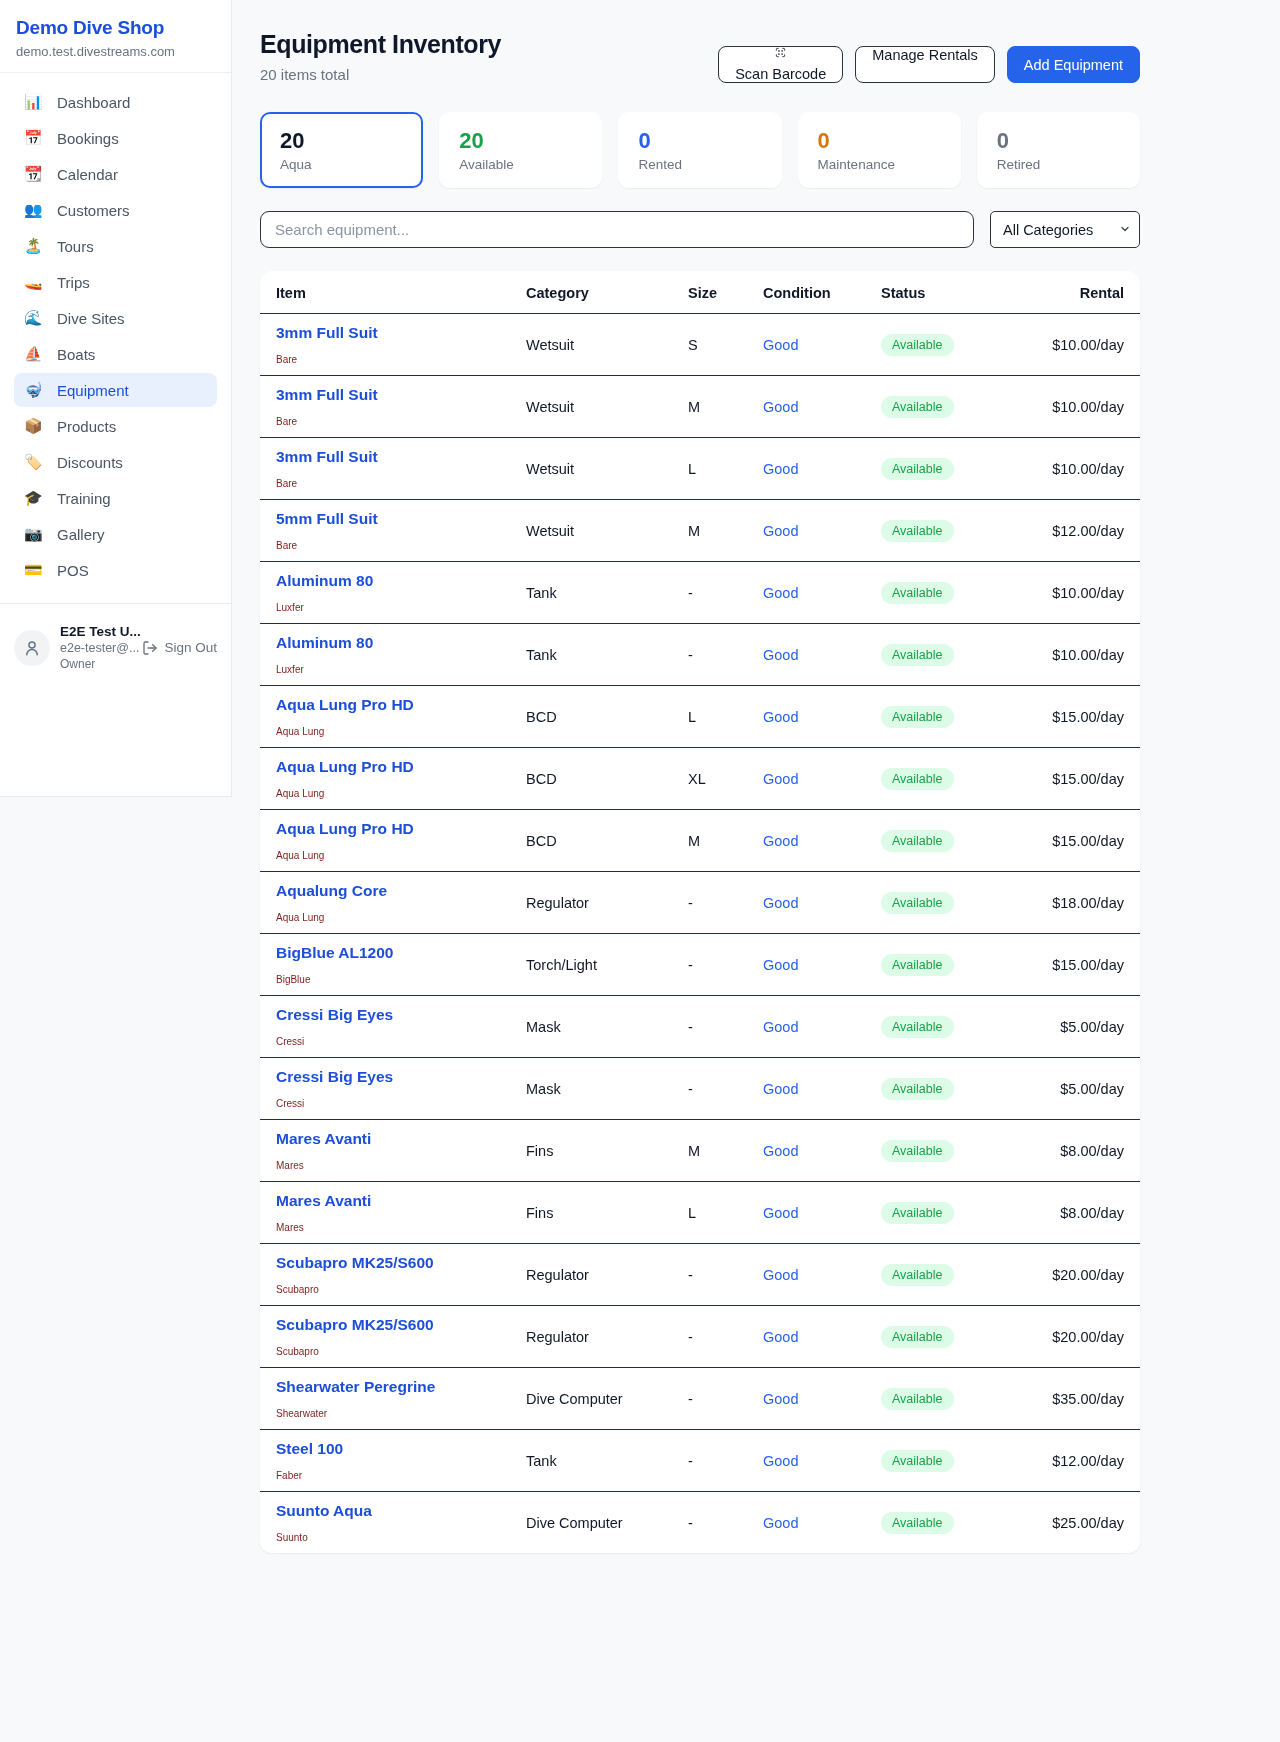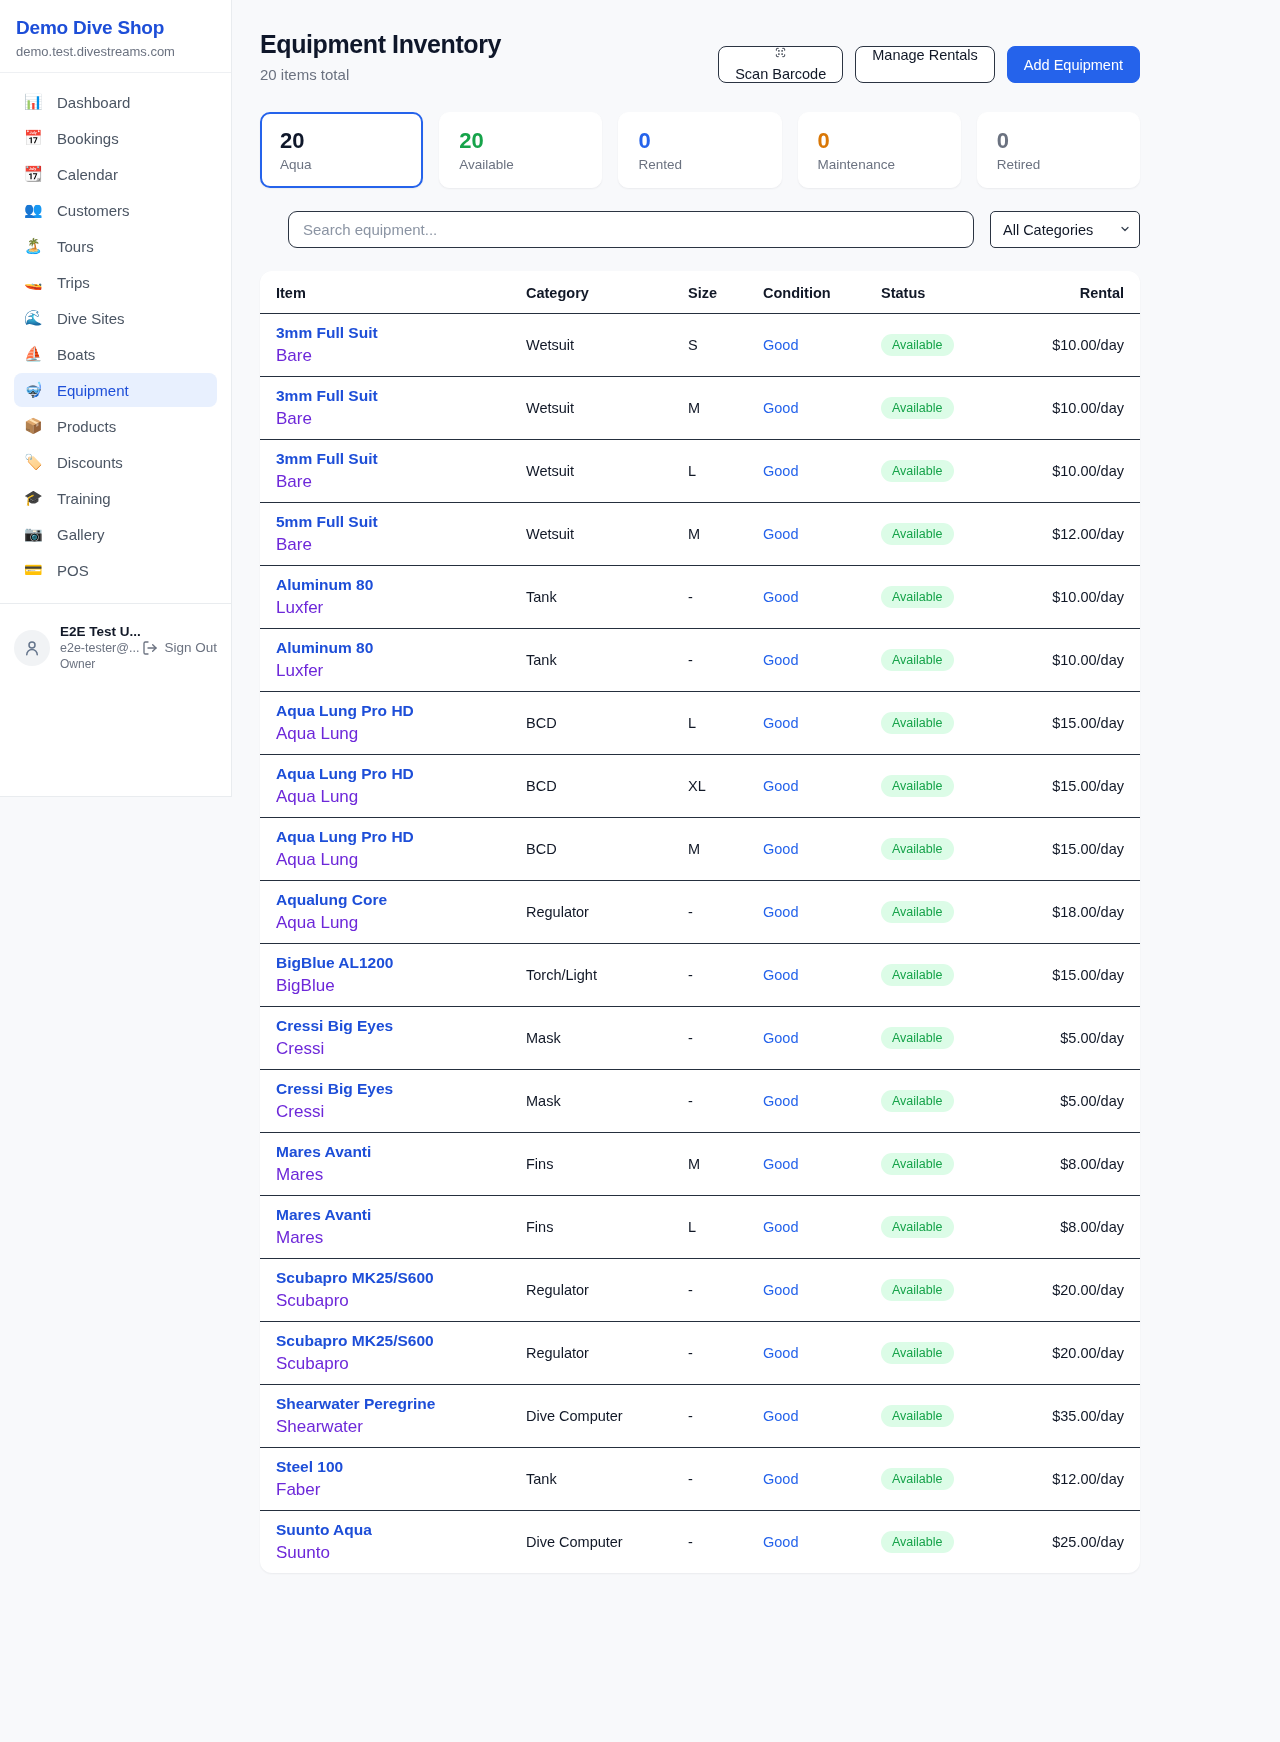--- a/index.html
+++ b/index.html
@@ -66,21 +66,21 @@
     flex:1; background:#fff; border-radius:10px; padding:15px 19px;
     border:1px solid #fff; box-shadow:0 1px 2px rgba(16,24,40,.06); cursor:pointer;
   }
   .stat-card.selected { border:2px solid #2563eb; padding:14px 18px; }
   .stat-value { font-size:22px; font-weight:bold; }
   .stat-label { font-size:13.5px; color:#6b7280; margin-top:3px; }
   .c-dark { color:#0f172a; } .c-green { color:#16a34a; } .c-blue { color:#2563eb; }
   .c-orange { color:#d97706; } .c-gray { color:#6b7280; }
 
   
-  .filter-row { display:flex; gap:16px; margin-top:23px;margin-left:28px; }
+  .filter-row { display:flex; gap:16px; margin-top:23px; }
   .search-input {
     flex:1; height:37px; border:1px solid #2b3442; border-radius:9px;
     padding:0 14px; font-size:15px; font-family:inherit; color:#111827; background:#fff;
   }
   .search-input::placeholder { color:#8b94a3; }
   .select-wrap { position:relative; width:150px; }
   .select-wrap select {
     width:100%; height:37px; border:1px solid #2b3442; border-radius:5px;
     background:#fff; font-size:14.5px; font-family:inherit; color:#111827;
     padding:0 26px 0 12px; appearance:none; -webkit-appearance:none; cursor:pointer;
@@ -94,21 +94,21 @@
   }
   table { width:100%; border-collapse:collapse; }
   thead th {
     text-align:left; font-size:14.5px; font-weight:bold; color:#111827;
     padding:14px 16px 12px; border-bottom:1px solid #252f3e;
   }
   thead th.col-rental { text-align:right; }
   tbody tr:not(:last-child) td { border-bottom:1px solid #252f3e; }
   tbody td { padding:10px 16px; height:61px; vertical-align:middle; }
   .item-name { font-size:15.5px; font-weight:600; color:#1d4ed8; text-decoration:none; cursor:pointer; display:inline-block; }
-  .item-brand { font-size:17px; color:#6d28d9; margin-top:4px; }
+  .item-brand { font-size:10px; color:#7f1d1d; margin-top:12px; }
   .td-cat, .td-size { font-size:14.5px; color:#111827; }
   .cond-link { font-size:14.5px; color:#2563eb; text-decoration:none; cursor:pointer; }
   .pill {
     display:inline-block; background:#dcfce7; color:#16a34a;
     font-size:12.5px; font-weight:500; padding:4px 11px; border-radius:999px;
   }
   .td-rental { text-align:right; font-size:14.5px; color:#111827; }
 </style>
 </head>
 <body>

